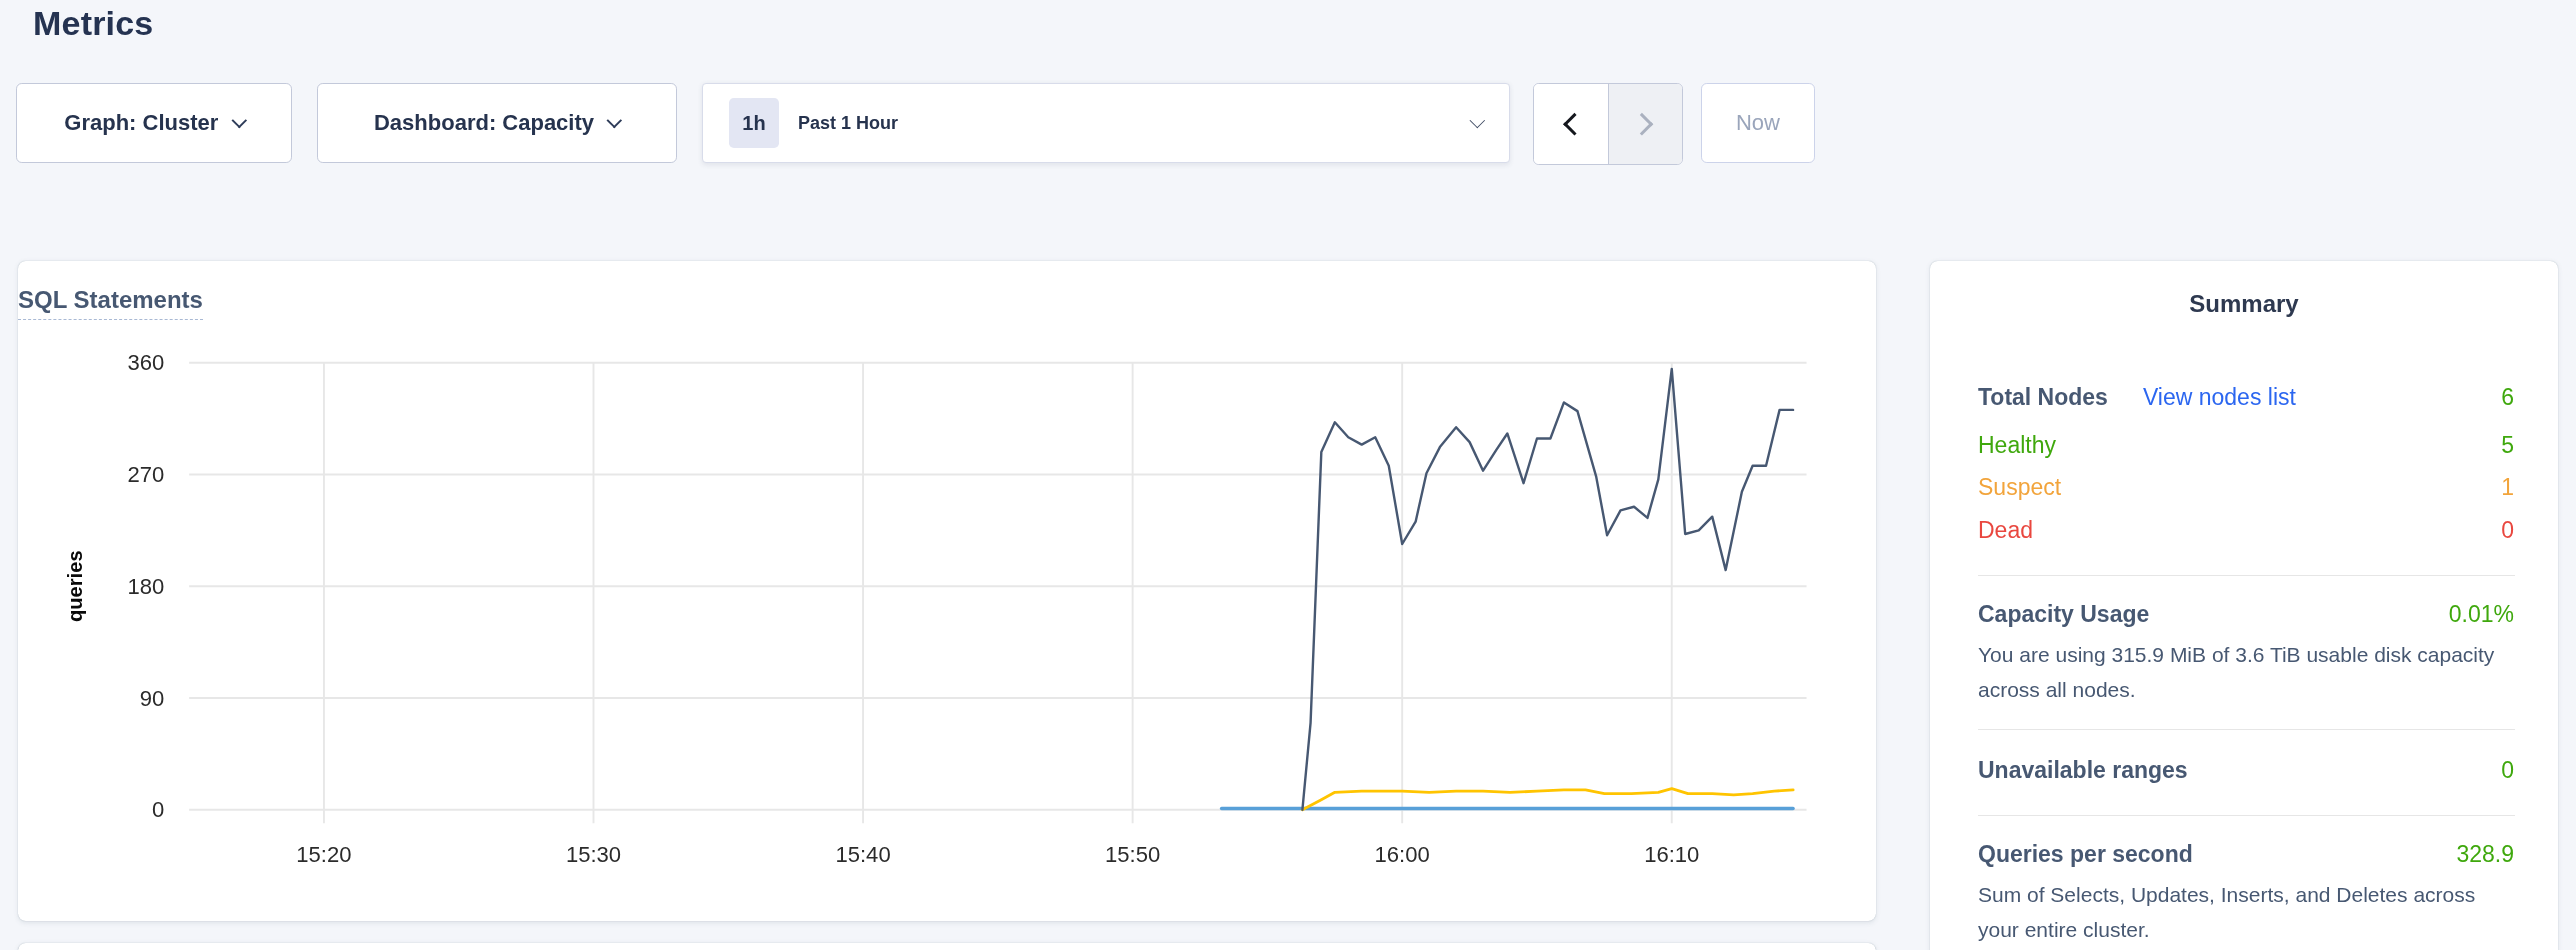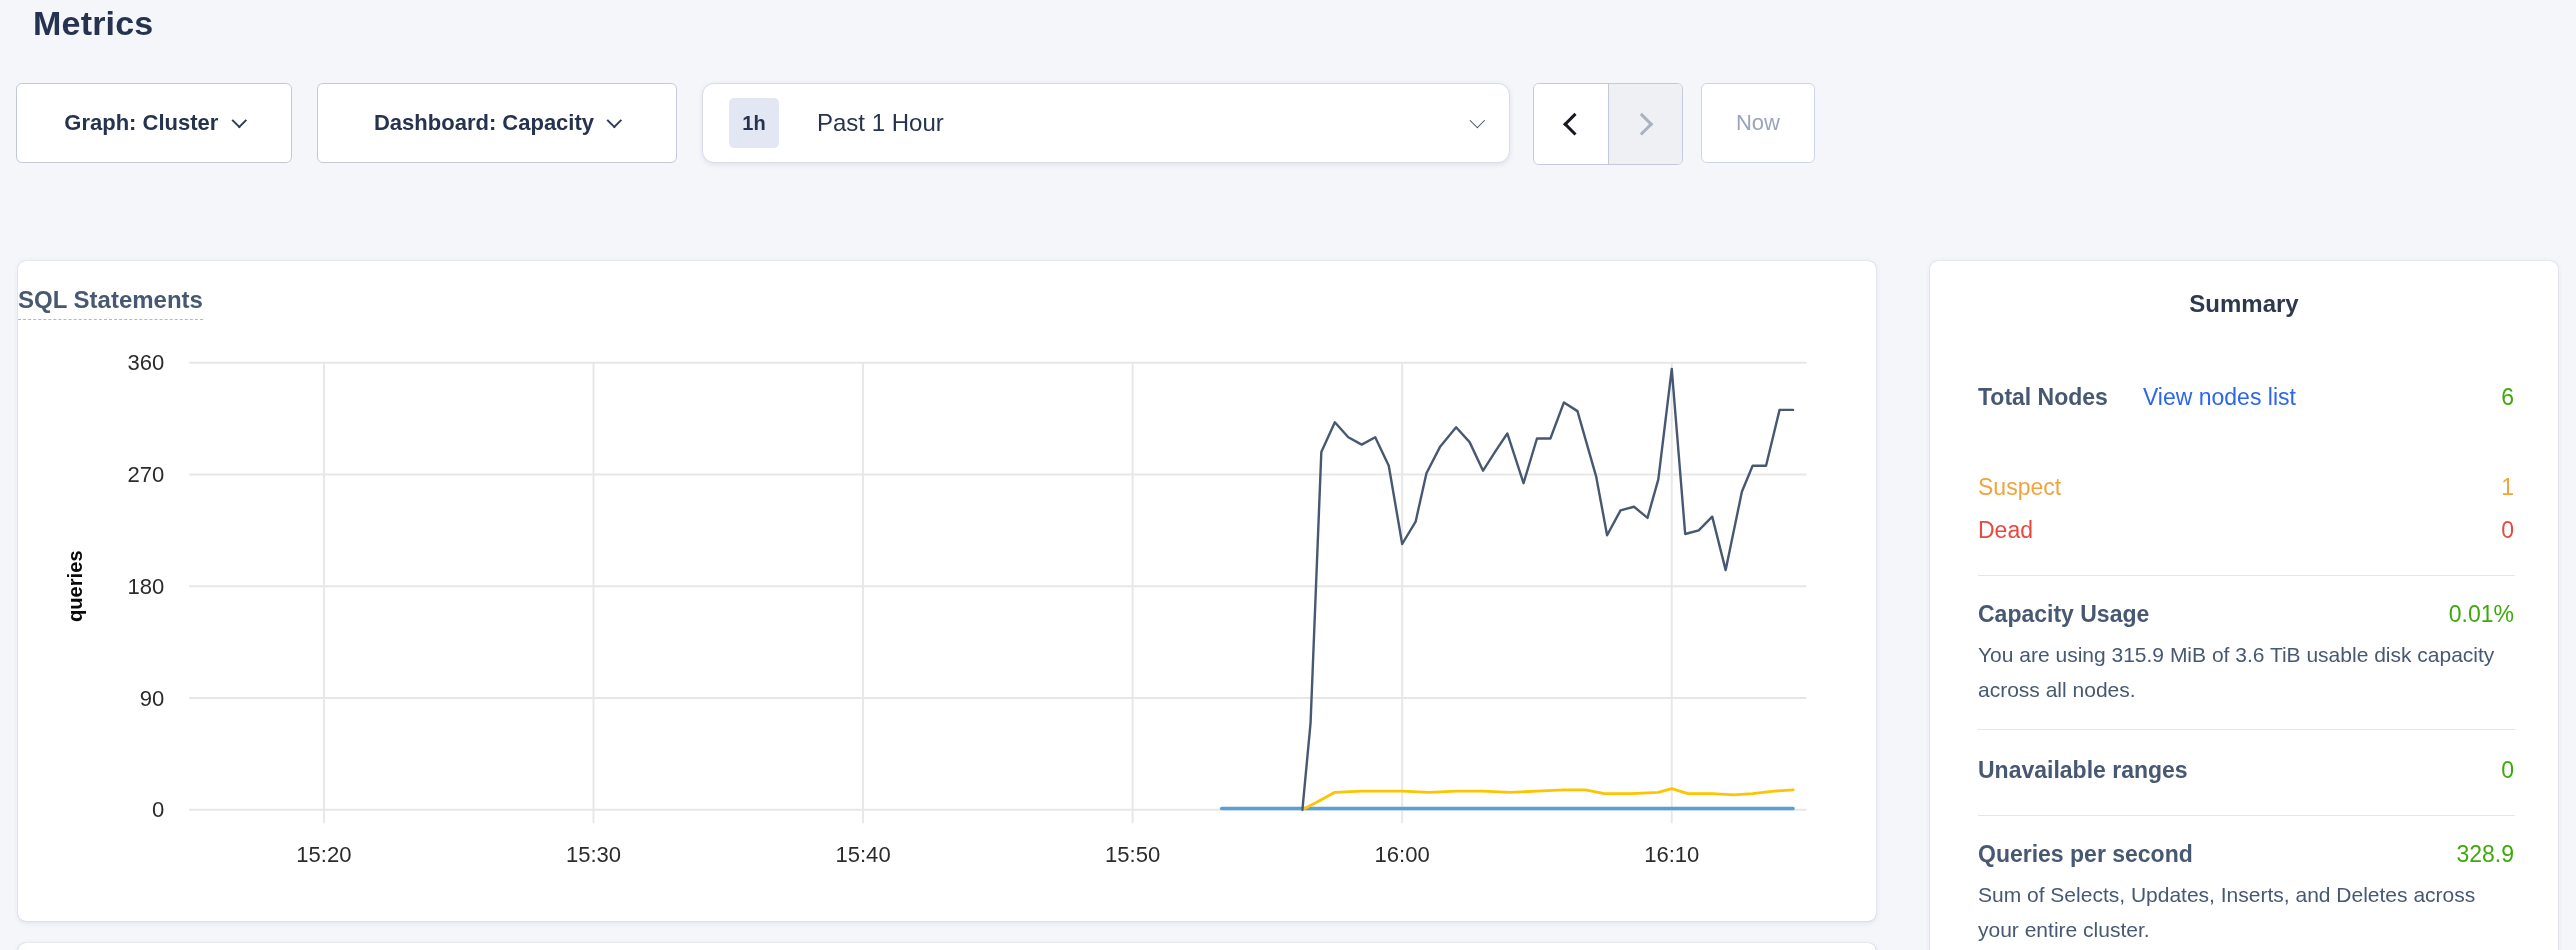--- a/index.html
+++ b/index.html
@@ -20,24 +20,24 @@
   .page-title{left:33px;top:0;font-size:34px;font-weight:600;line-height:46px;color:#253351;letter-spacing:0.2px}
 
   
   .ctl{top:83px;height:80px;background:var(--card-bg);border:1px solid var(--border);
        border-radius:5.8px;display:flex;align-items:center;cursor:pointer}
   .dd{justify-content:center;gap:15.4px}
   .dd-label{font-size:22px;font-weight:700;color:var(--navy)}
   .chev{border:solid #2e3c59;border-width:0 2.4px 2.4px 0;display:inline-block;padding:4.3px}
   .chev.down{transform:rotate(45deg);margin-top:-4.8px}
   .timesel{left:702px;width:808px;border-color:#d8dcea;box-shadow:0 1.9px 5.8px rgba(60,70,100,.10);
-           padding:0 26px;border-radius:12px}
+           padding:0 26px;border-radius:4px}
   .tw-badge{width:50px;height:50px;background:#e3e6f3;border-radius:4.8px;display:flex;
             align-items:center;justify-content:center;font-size:20px;font-weight:700;color:var(--navy)}
-  .tw-label{margin-left:38px;font-size:24px;font-weight:400;color:var(--navy);flex:1}
+  .tw-label{margin-left:19px;font-size:18px;font-weight:700;color:var(--navy);flex:1}
   .timesel .chev{border-width:0 1.9px 1.9px 0;padding:4.8px;border-color:#3d4961}
   .pager{left:1533px;top:83px;height:82px;display:flex;border:1px solid var(--border);
          border-radius:5.8px;overflow:hidden;background:#fff}
   .pg{width:74px;height:100%;display:flex;align-items:center;justify-content:center;
       background:#fff;border:none;cursor:pointer}
   .pg.next{background:#eef0f4;border-left:1px solid var(--border);cursor:default}
   .pg .chev{border-width:0 3.4px 3.4px 0;padding:6.7px}
   .chev.left{transform:rotate(135deg);border-color:#15181e;margin-left:5.8px}
   .chev.right{transform:rotate(-45deg);border-color:#aab1bf;margin-right:5.8px}
   .now-btn{left:1701px;top:83px;width:114px;height:80px;background:#fff;border:1px solid #ccd3ea;
@@ -139,20 +139,24 @@
 <div class="abs card summary-card">
   <div class="abs sum-title">Summary</div>
 
   <div class="abs srow" style="top:123px">
     <span>
       <span class="lbl">Total Nodes</span><a class="nodes-link">View nodes list</a>
     </span>
     <span class="val green">6</span>
   </div>
 
+  <div class="abs srow" style="top:171px">
+    <span class="green">Healthy</span>
+    <span class="val green">5</span>
+  </div>
   <div class="abs srow" style="top:213px">
     <span class="orange">Suspect</span>
     <span class="val orange">1</span>
   </div>
   <div class="abs srow" style="top:256px">
     <span class="red">Dead</span>
     <span class="val red">0</span>
   </div>
 
   <div class="abs sdivider" style="top:314px"></div>

